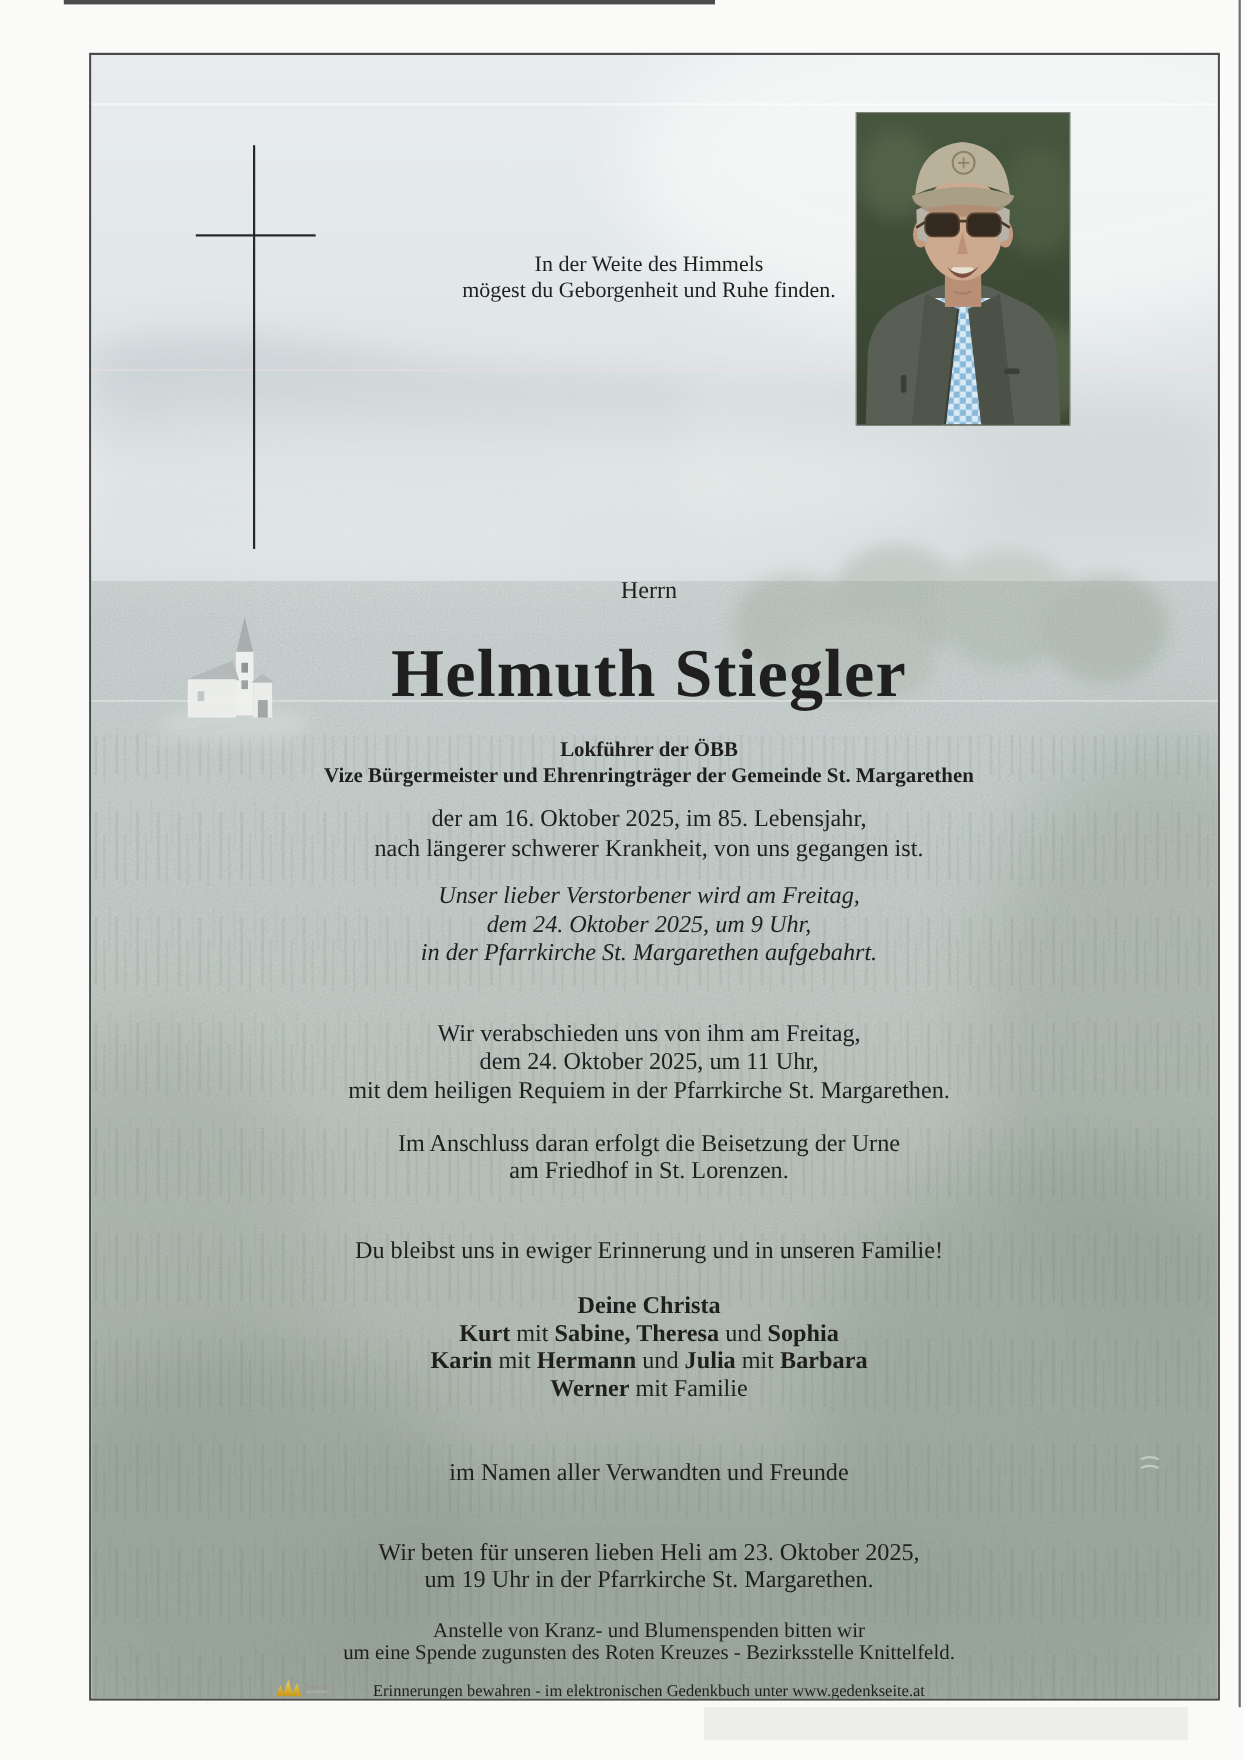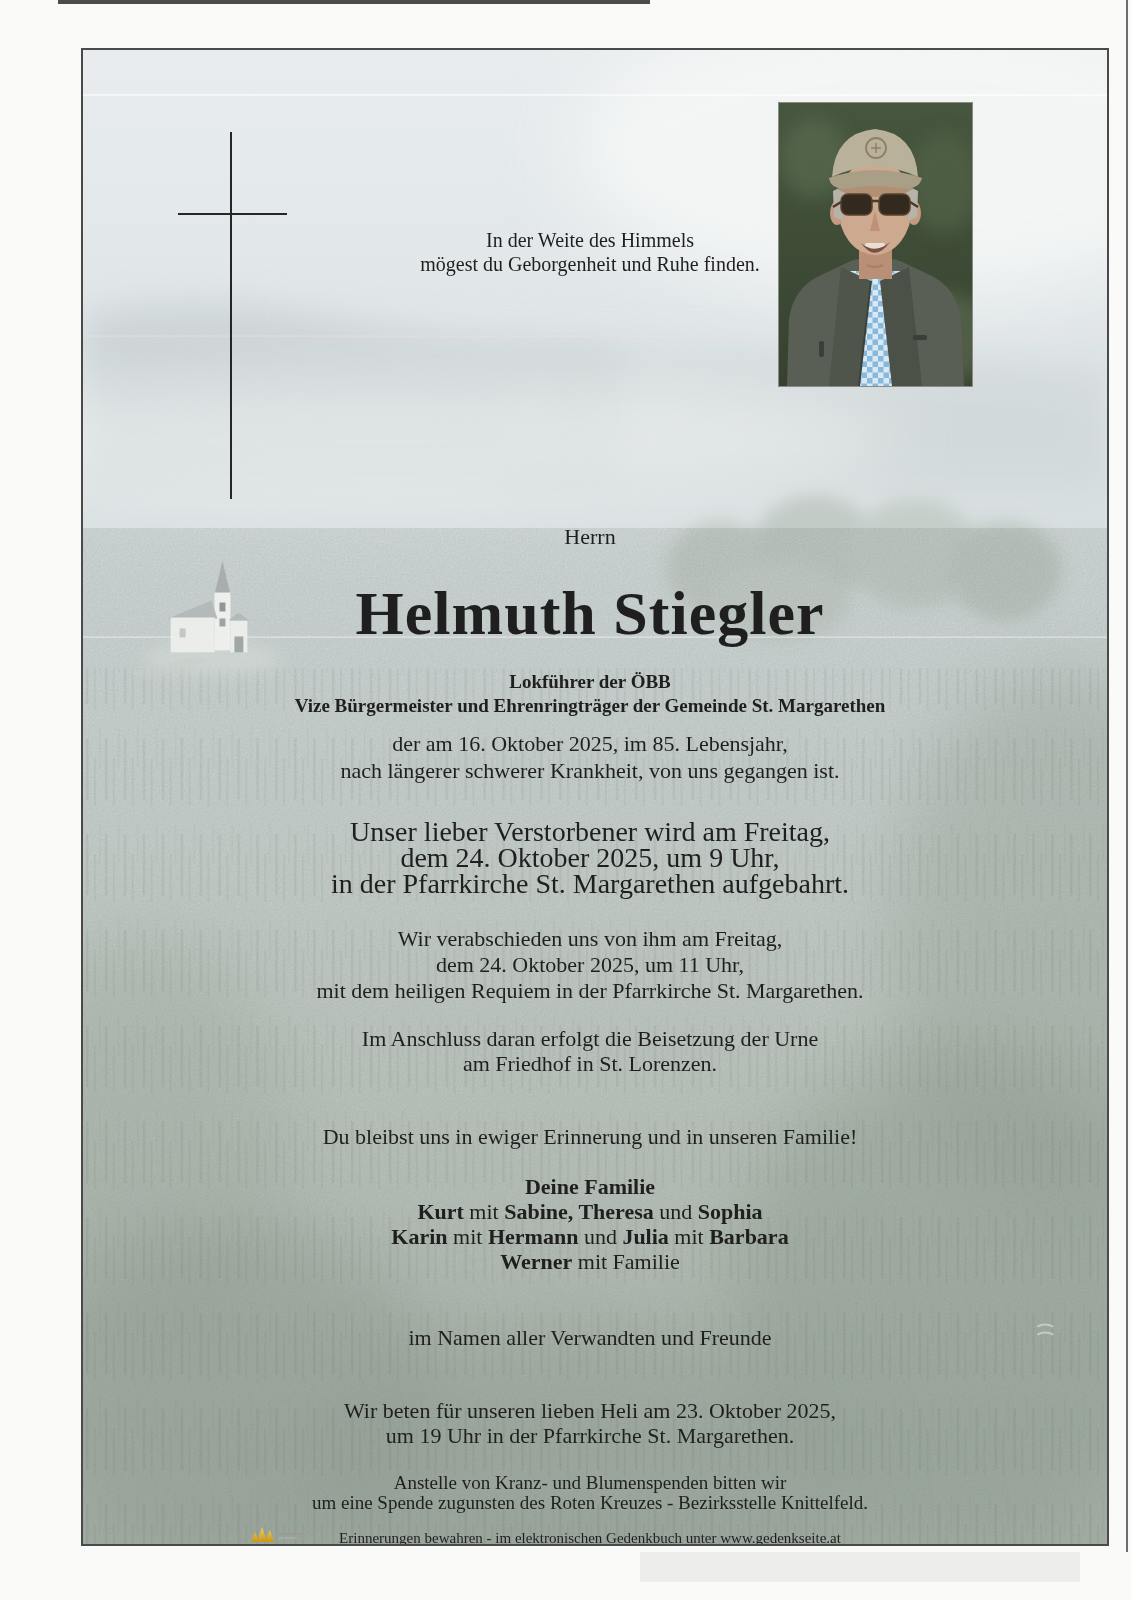--- a/index.html
+++ b/index.html
@@ -24,21 +24,21 @@
     border:1px solid #8a8a86;background:#3f4d38;box-sizing:content-box;
   }
   .txt{position:absolute;left:-7px;width:1028px;text-align:center;line-height:1.18;}
   .quote{top:178px;font-size:20px;line-height:24px;}
   .intro{top:372px;font-size:23px;line-height:28px;}
   .salutation{top:474px;font-size:22px;}
   .name{top:530px;font-size:62px;line-height:66px;font-weight:bold;letter-spacing:1px;}
   .title1{top:621px;font-size:19px;font-weight:bold;}
   .title2{top:645px;font-size:19px;font-weight:bold;}
   .death{top:680px;font-size:22px;line-height:27px;}
-  .laying{top:769px;font-size:28px;line-height:26px;}
+  .laying{top:751px;font-size:22px;line-height:26px;font-style:italic;}
   .farewell{top:876px;font-size:22px;line-height:26px;}
   .burial{top:976px;font-size:22px;line-height:25px;}
   .remember{top:1074px;font-size:22px;}
   .family{top:1124px;font-size:22px;line-height:25px;}
   .seg-b{font-weight:bold;}
   .inname{top:1275px;font-size:22px;}
   .prayer{top:1348px;font-size:22px;line-height:25px;}
   .donation{top:1423px;font-size:19px;line-height:20px;}
   .footer{top:1480px;font-size:15px;}
   .logo{position:absolute;left:166px;top:1474px;width:58px;height:22px;}
@@ -218,21 +218,21 @@
   </div>
 
   <div class="txt burial">
     <div>Im Anschluss daran erfolgt die Beisetzung der Urne</div>
     <div>am Friedhof in St. Lorenzen.</div>
   </div>
 
   <div class="txt remember">Du bleibst uns in ewiger Erinnerung und in unseren Familie!</div>
 
   <div class="txt family">
-    <div><span class="seg-b">Deine Familie</span></div>
+    <div><span class="seg-b">Deine Christa</span></div>
     <div><span class="seg-b">Kurt</span><span> mit </span><span class="seg-b">Sabine, Theresa</span><span> und </span><span class="seg-b">Sophia</span></div>
     <div><span class="seg-b">Karin</span><span> mit </span><span class="seg-b">Hermann</span><span> und </span><span class="seg-b">Julia</span><span> mit </span><span class="seg-b">Barbara</span></div>
     <div><span class="seg-b">Werner</span><span> mit Familie</span></div>
   </div>
 
   <div class="txt inname">im Namen aller Verwandten und Freunde</div>
 
   <div class="txt prayer">
     <div>Wir beten für unseren lieben Heli am 23. Oktober 2025,</div>
     <div>um 19 Uhr in der Pfarrkirche St. Margarethen.</div>

